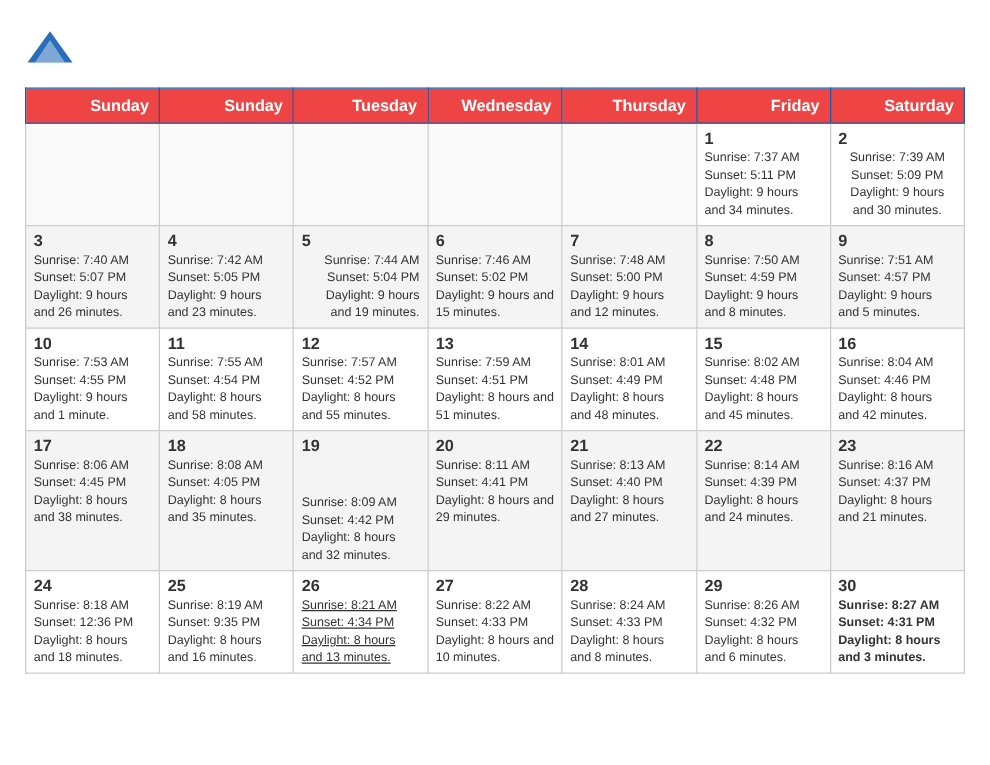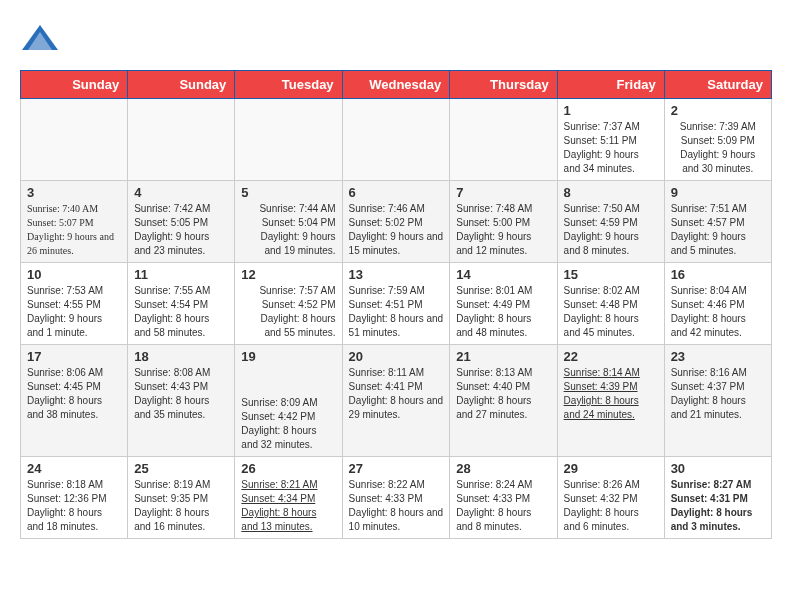--- a/index.html
+++ b/index.html
@@ -142,21 +142,21 @@
         <td>
           <span class="day-number">2</span>
           <div class="day-info" style="white-space: pre-line; text-align: center;">Sunrise: 7:39 AM
 Sunset: 5:09 PM
 Daylight: 9 hours and 30 minutes.</div>
         </td>
       </tr>
       <tr>
         <td>
           <span class="day-number">3</span>
-          <div class="day-info" style="white-space: pre-line; font-family: Liberation Serif, serif;">Sunrise: 7:40 AM
+          <div class="day-info" style="white-space: pre-line;">Sunrise: 7:40 AM
 Sunset: 5:07 PM
 Daylight: 9 hours and 26 minutes.</div>
         </td>
         <td>
           <span class="day-number">4</span>
           <div class="day-info" style="white-space: pre-line;">Sunrise: 7:42 AM
 Sunset: 5:05 PM
 Daylight: 9 hours and 23 minutes.</div>
         </td>
         <td>
@@ -198,21 +198,21 @@
 Daylight: 9 hours and 1 minute.</div>
         </td>
         <td>
           <span class="day-number">11</span>
           <div class="day-info" style="white-space: pre-line;">Sunrise: 7:55 AM
 Sunset: 4:54 PM
 Daylight: 8 hours and 58 minutes.</div>
         </td>
         <td>
           <span class="day-number">12</span>
-          <div class="day-info" style="white-space: pre-line; text-align: right;">Sunrise: 7:57 AM
+          <div class="day-info" style="white-space: pre-line;">Sunrise: 7:57 AM
 Sunset: 4:52 PM
 Daylight: 8 hours and 55 minutes.</div>
         </td>
         <td>
           <span class="day-number">13</span>
           <div class="day-info" style="white-space: pre-line;">Sunrise: 7:59 AM
 Sunset: 4:51 PM
 Daylight: 8 hours and 51 minutes.</div>
         </td>
         <td>
@@ -237,21 +237,21 @@
       <tr>
         <td>
           <span class="day-number">17</span>
           <div class="day-info" style="white-space: pre-line;">Sunrise: 8:06 AM
 Sunset: 4:45 PM
 Daylight: 8 hours and 38 minutes.</div>
         </td>
         <td>
           <span class="day-number">18</span>
           <div class="day-info" style="white-space: pre-line;">Sunrise: 8:08 AM
-Sunset: 4:43 PM
+Sunset: 4:05 PM
 Daylight: 8 hours and 35 minutes.</div>
         </td>
         <td>
           <span class="day-number">19</span>
           <div class="day-info" style="white-space: pre-line; margin-top: 32px;">Sunrise: 8:09 AM
 Sunset: 4:42 PM
 Daylight: 8 hours and 32 minutes.</div>
         </td>
         <td>
           <span class="day-number">20</span>
@@ -260,21 +260,21 @@
 Daylight: 8 hours and 29 minutes.</div>
         </td>
         <td>
           <span class="day-number">21</span>
           <div class="day-info" style="white-space: pre-line;">Sunrise: 8:13 AM
 Sunset: 4:40 PM
 Daylight: 8 hours and 27 minutes.</div>
         </td>
         <td>
           <span class="day-number">22</span>
-          <div class="day-info" style="white-space: pre-line; text-decoration: underline;">Sunrise: 8:14 AM
+          <div class="day-info" style="white-space: pre-line;">Sunrise: 8:14 AM
 Sunset: 4:39 PM
 Daylight: 8 hours and 24 minutes.</div>
         </td>
         <td>
           <span class="day-number">23</span>
           <div class="day-info" style="white-space: pre-line;">Sunrise: 8:16 AM
 Sunset: 4:37 PM
 Daylight: 8 hours and 21 minutes.</div>
         </td>
       </tr>

